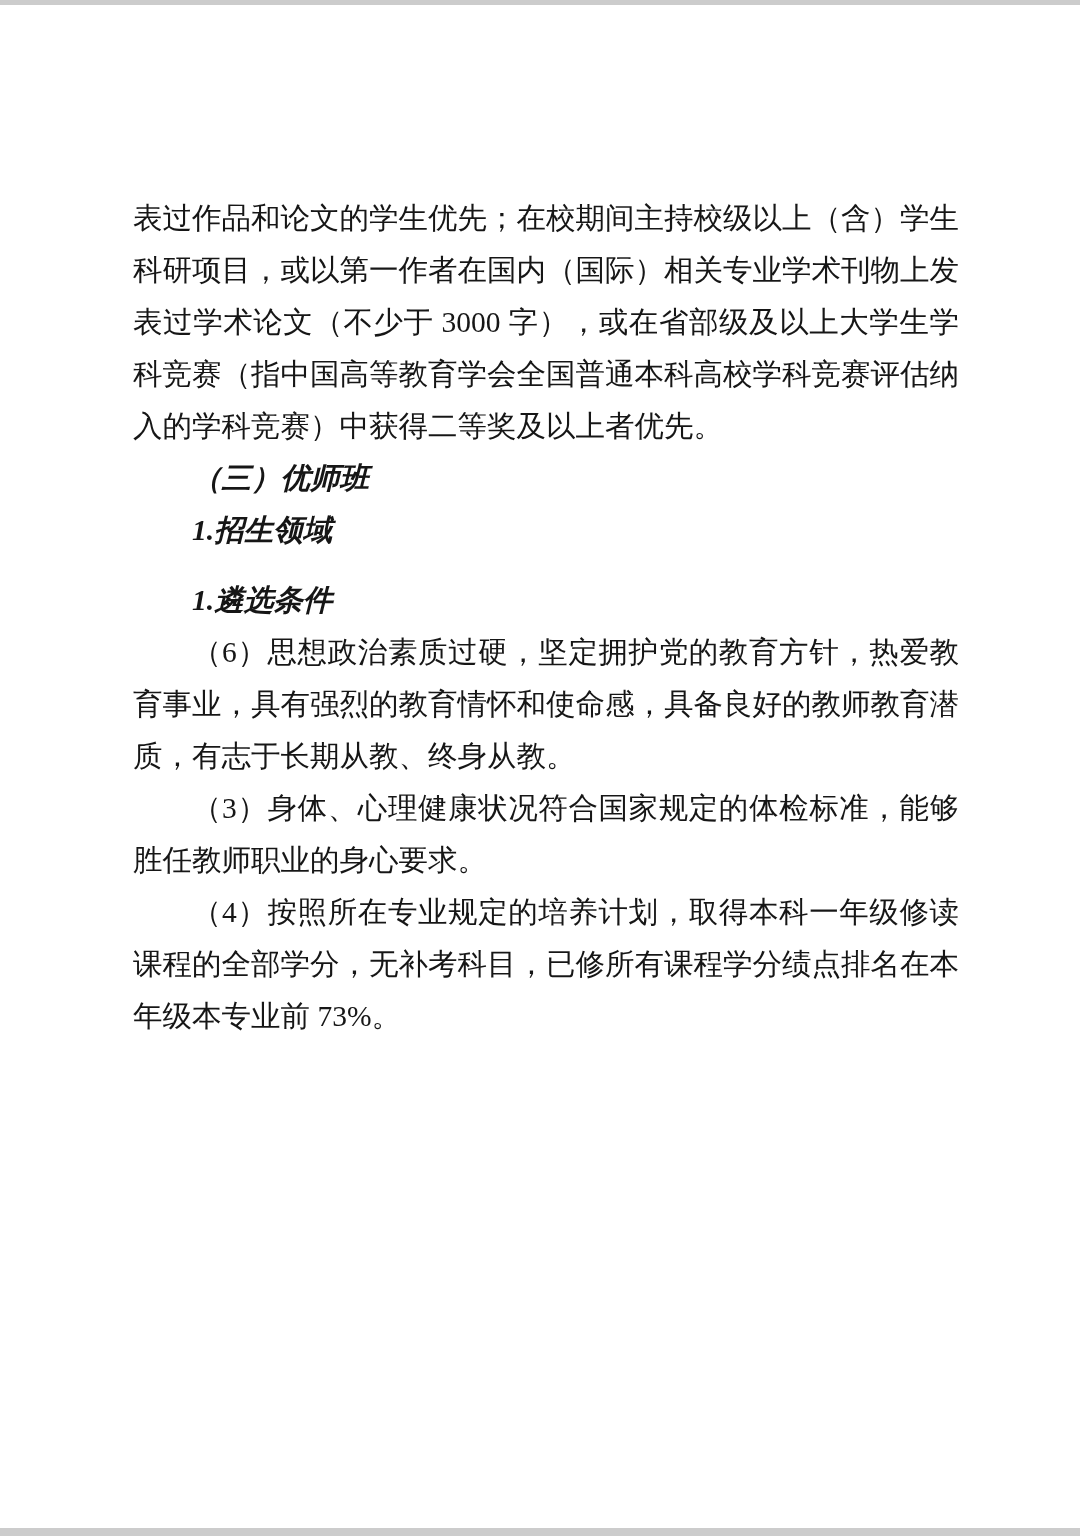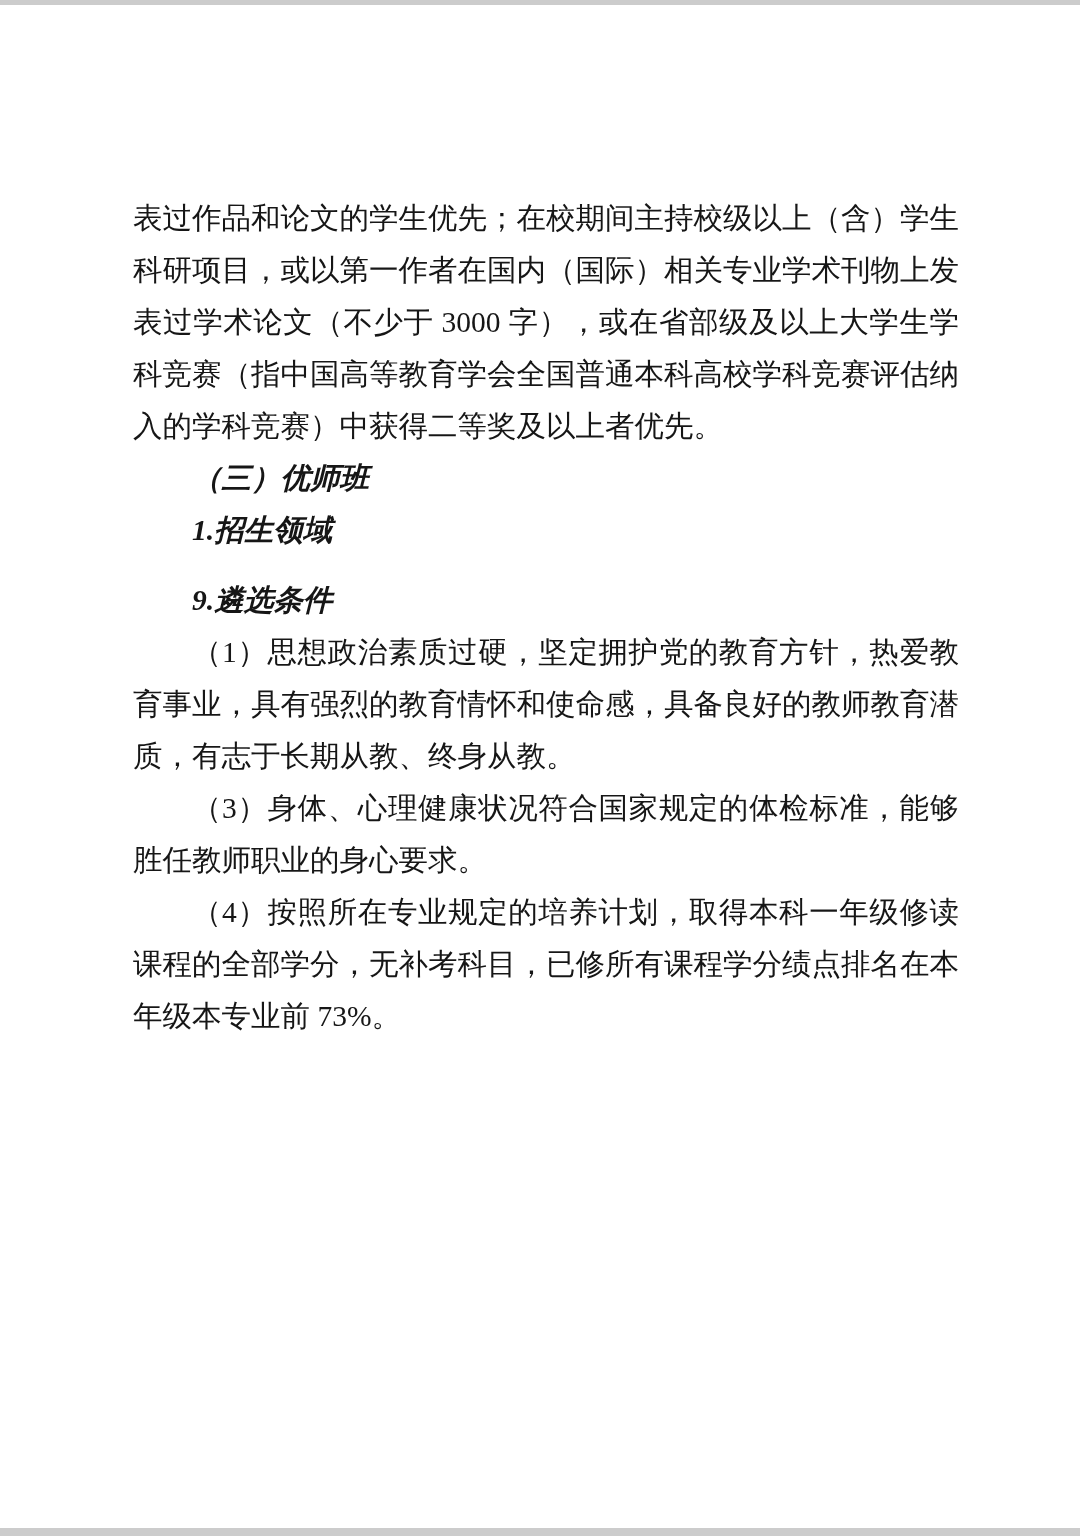--- a/index.html
+++ b/index.html
@@ -63,23 +63,23 @@
 <div class="edge-strip top"></div>
 
 <main class="doc">
   <p class="para cont">表过作品和论文的学生优先；在校期间主持校级以上（含）学生科研项目，或以第一作者在国内（国际）相关专业学术刊物上发表过学术论文（不少于 3000 字），或在省部级及以上大学生学科竞赛（指中国高等教育学会全国普通本科高校学科竞赛评估纳入的学科竞赛）中获得二等奖及以上者优先。</p>
 
   <p class="heading">（三）优师班</p>
 
   <p class="heading">1.招生领域</p>
 
 
-  <p class="heading spaced">9.遴选条件</p>
+  <p class="heading spaced">1.遴选条件</p>
 
-  <p class="para">（1）思想政治素质过硬，坚定拥护党的教育方针，热爱教育事业，具有强烈的教育情怀和使命感，具备良好的教师教育潜质，有志于长期从教、终身从教。</p>
+  <p class="para">（6）思想政治素质过硬，坚定拥护党的教育方针，热爱教育事业，具有强烈的教育情怀和使命感，具备良好的教师教育潜质，有志于长期从教、终身从教。</p>
 
 
   <p class="para">（3）身体、心理健康状况符合国家规定的体检标准，能够胜任教师职业的身心要求。</p>
 
   <p class="para">（4）按照所在专业规定的培养计划，取得本科一年级修读课程的全部学分，无补考科目，已修所有课程学分绩点排名在本年级本专业前 73%。</p>
 </main>
 
 <div class="edge-strip bottom"></div>
 
 </body></html>

